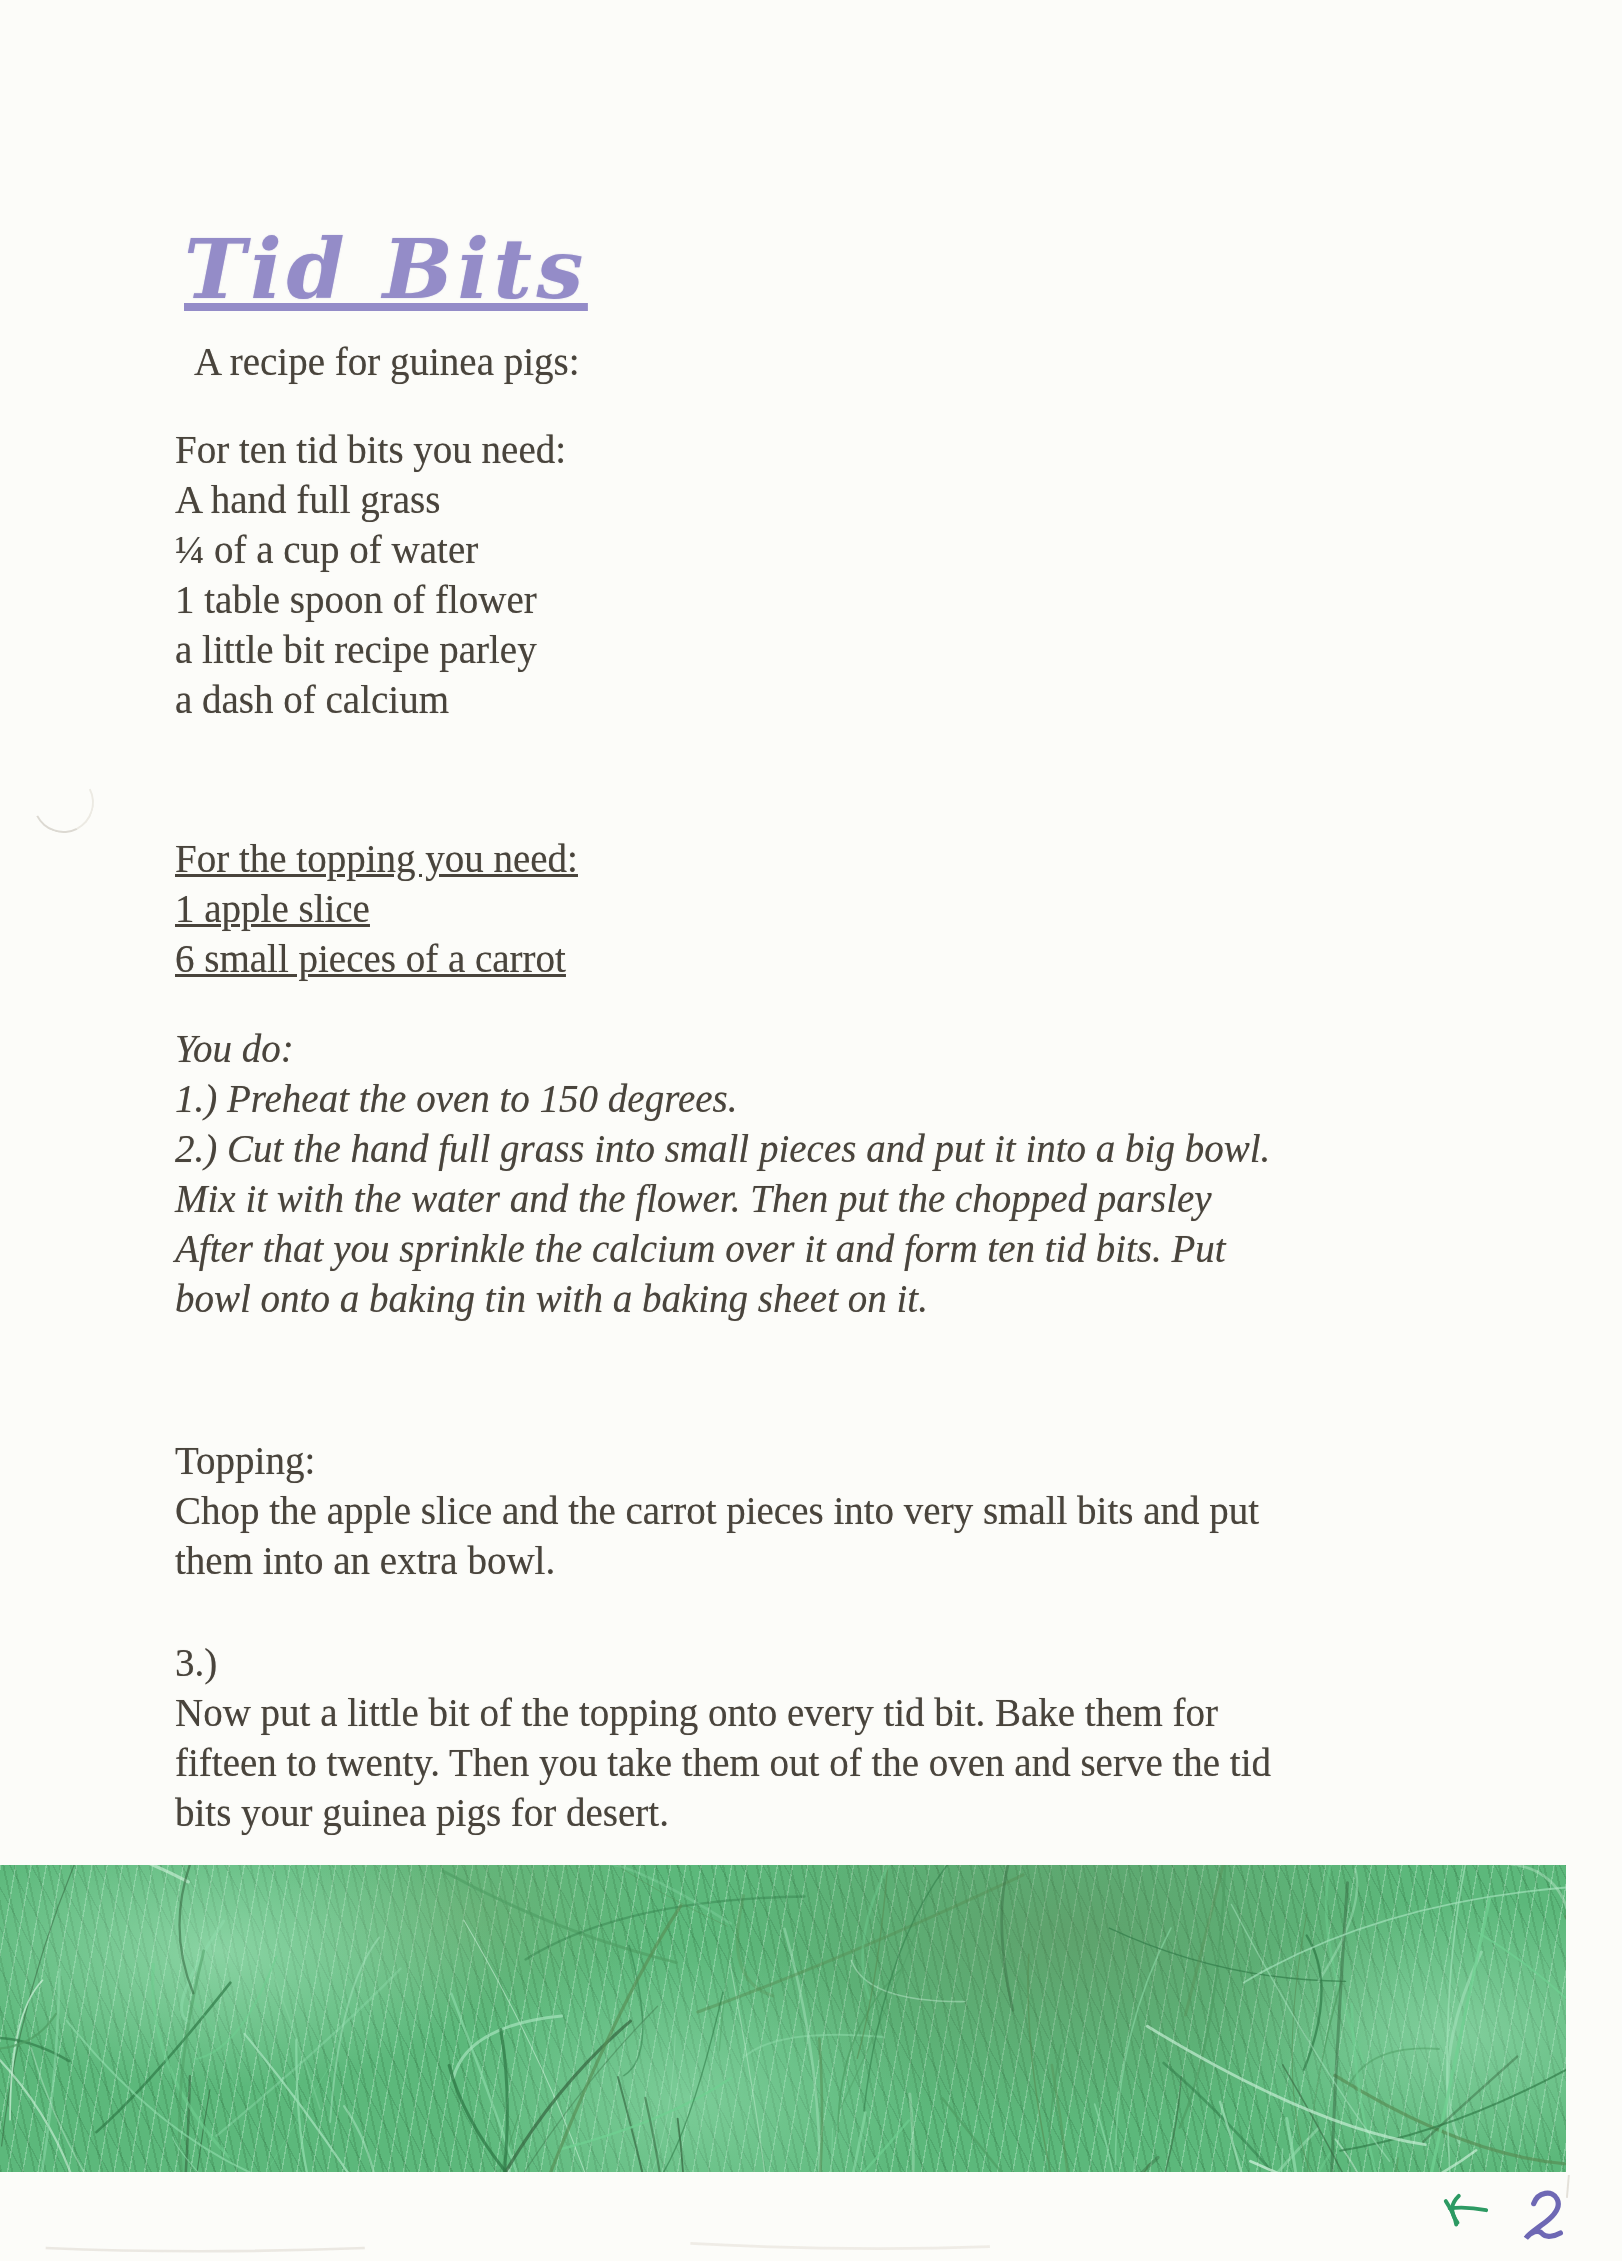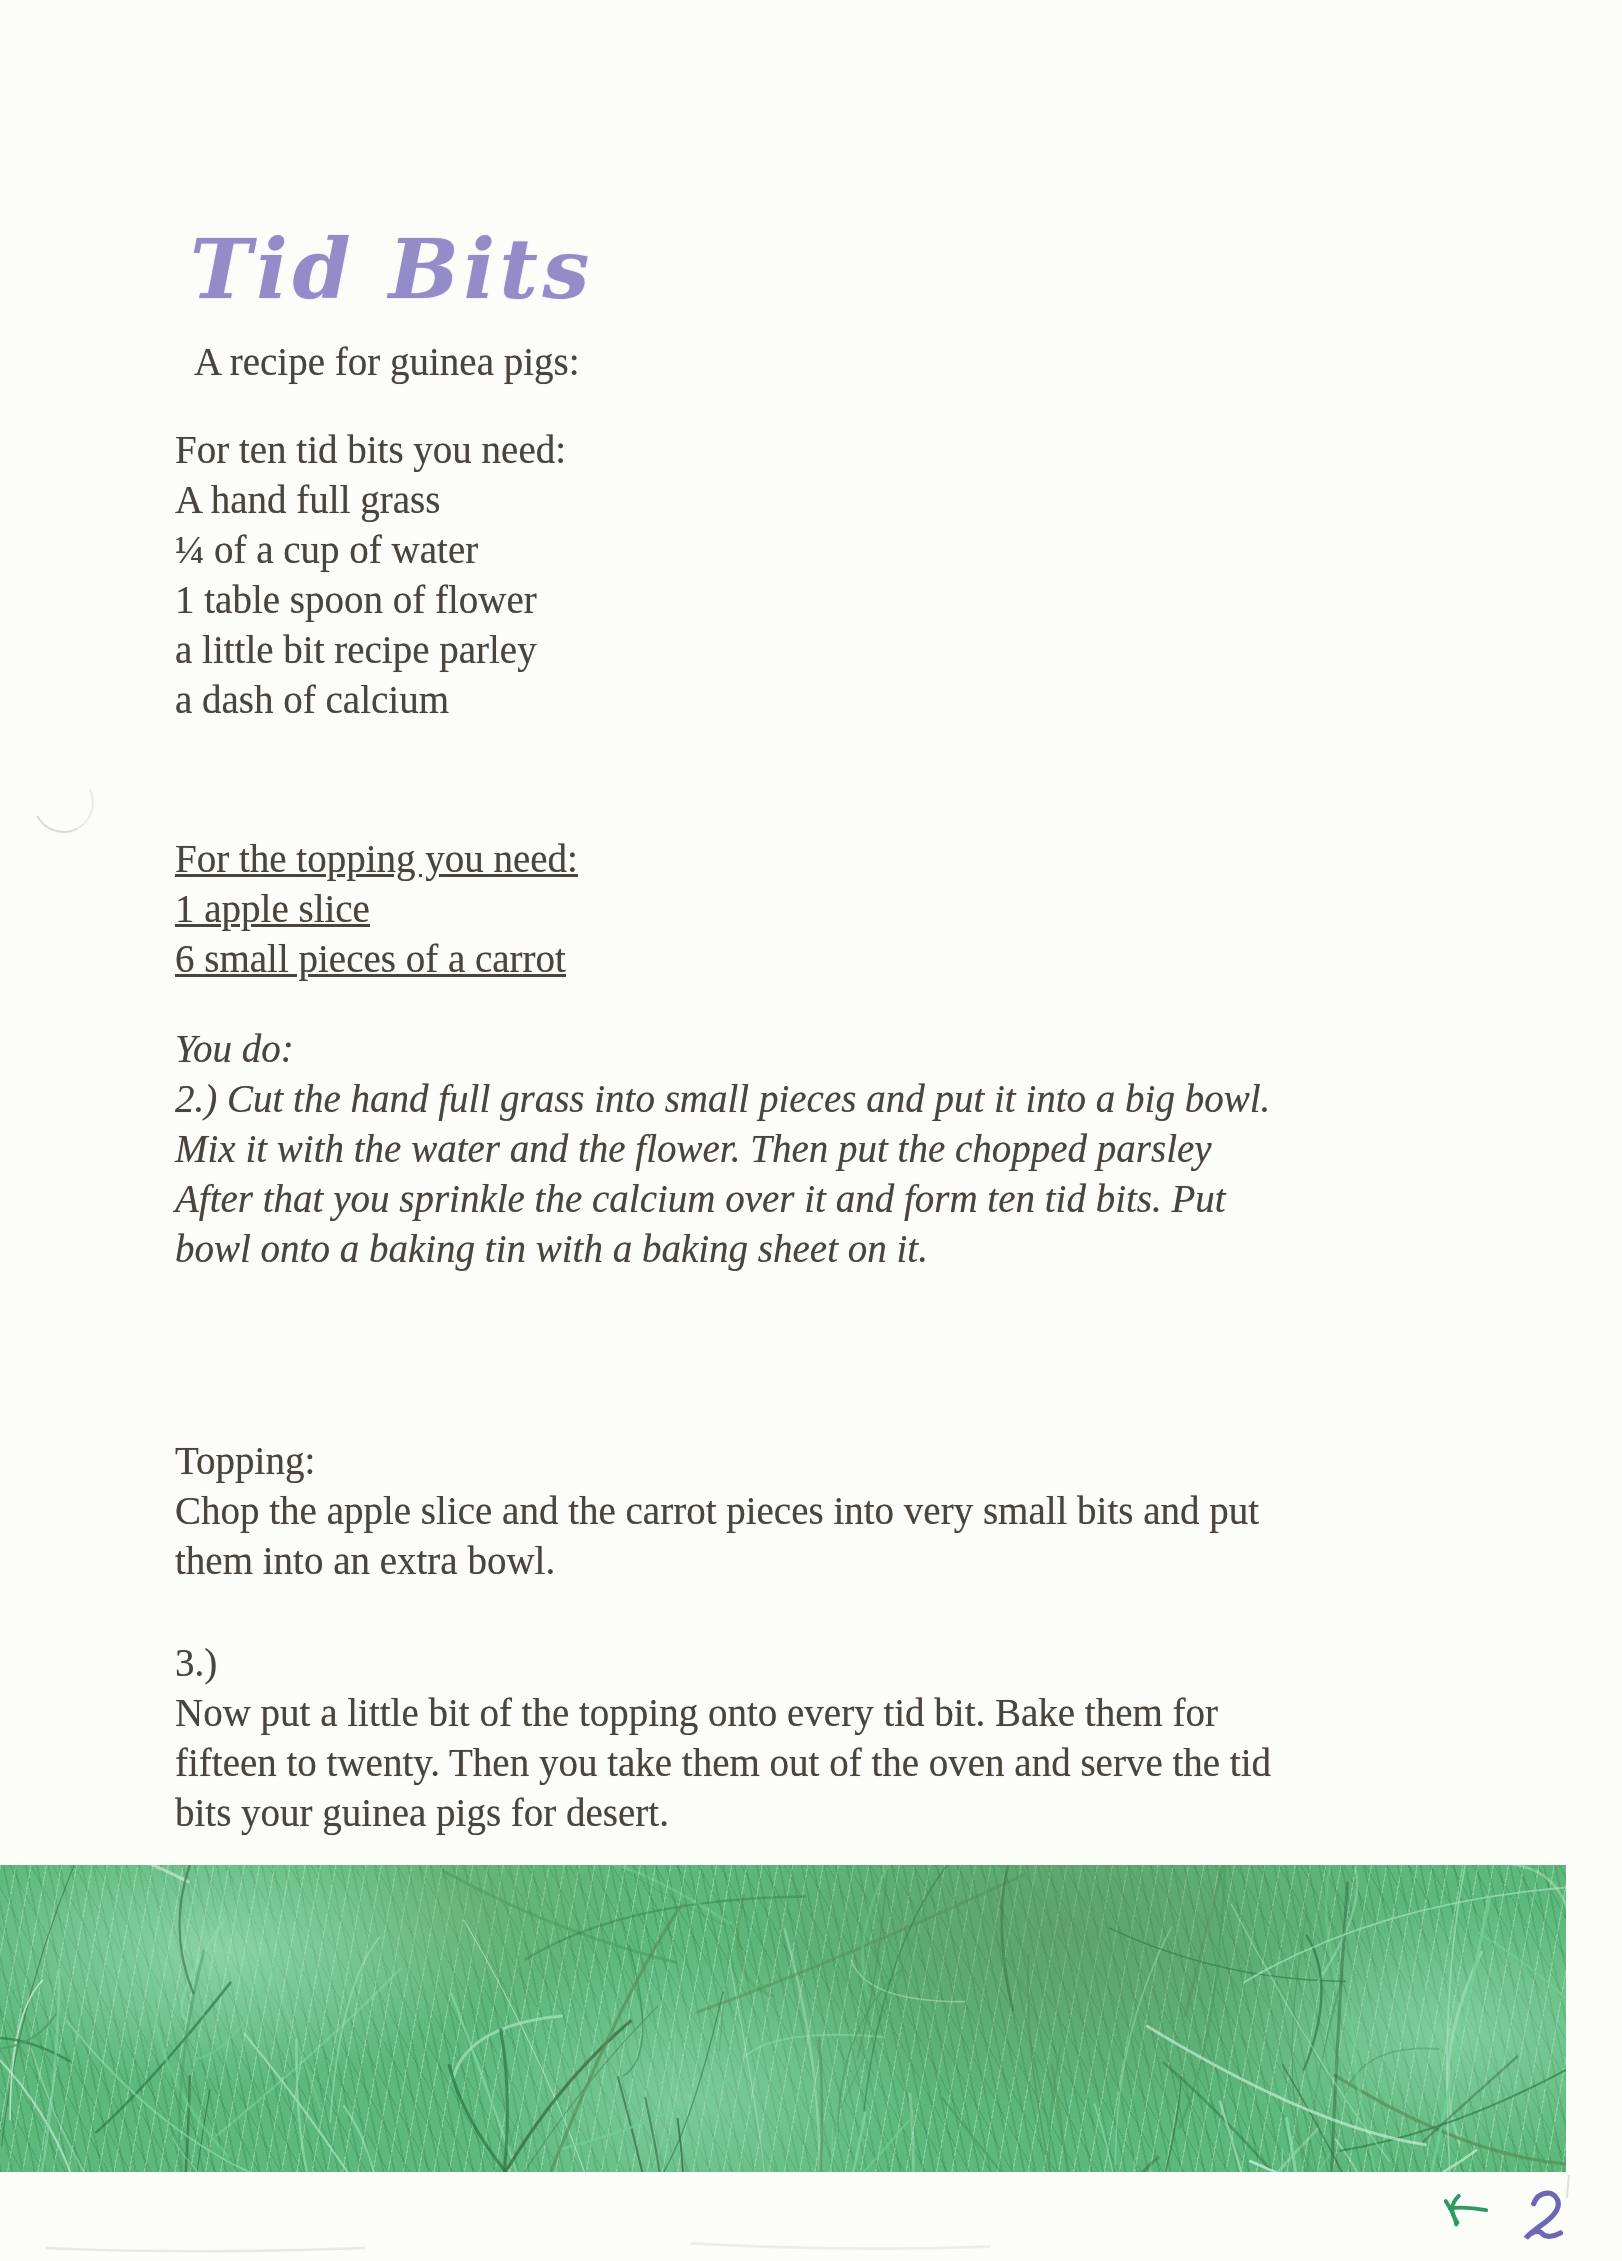--- a/index.html
+++ b/index.html
@@ -5,28 +5,29 @@
   html,body{margin:0;padding:0;background:#e8e8e8;}
   .page{
     position:relative;
     width:1623px;height:2261px;
     background:#fcfcf9;
     overflow:hidden;
     font-family:"Liberation Serif", serif;
   }
   .title{
     position:absolute;
-    left:190px;top:164px;
+    left:184px;top:164px;
     font-family:"DejaVu Serif", serif;
     font-style:italic;
     font-size:83px;
     letter-spacing:4.6px;
     color:#948cc8;
     text-shadow:0 0 1.3px rgba(148,140,200,0.55);
     white-space:nowrap;
+    text-decoration:underline;
   }
   .block{
     position:absolute;
     left:175px;
     color:#49443c;
     font-size:39px;
     line-height:50px;
     text-shadow:0 0 0.7px rgba(73,68,60,0.55);
   }
   .block div{white-space:nowrap;}
@@ -83,20 +84,21 @@
   </div>
 
   <div class="block b-topping-need">
     <div>For the topping you need:</div>
     <div>1 apple slice</div>
     <div>6 small pieces of a carrot</div>
   </div>
 
   <div class="block b-directions">
     <div>You do:</div>
+    <div>1.) Preheat the oven to 150 degrees.</div>
     <div>2.) Cut the hand full grass into small pieces and put it into a big bowl.</div>
     <div>Mix it with the water and the flower. Then put the chopped parsley</div>
     <div>After that you sprinkle the calcium over it and form ten tid bits. Put</div>
     <div>bowl onto a baking tin with a baking sheet on it.</div>
   </div>
 
   <div class="block b-topping">
     <div>Topping:</div>
     <div>Chop the apple slice and the carrot pieces into very small bits and put</div>
     <div>them into an extra bowl.</div>

